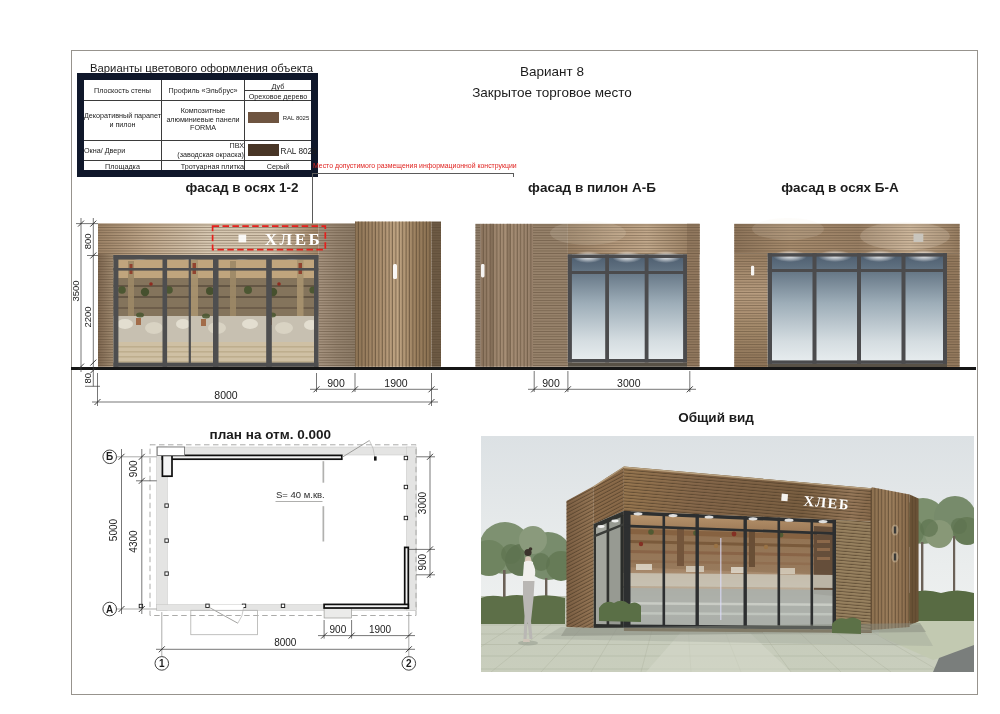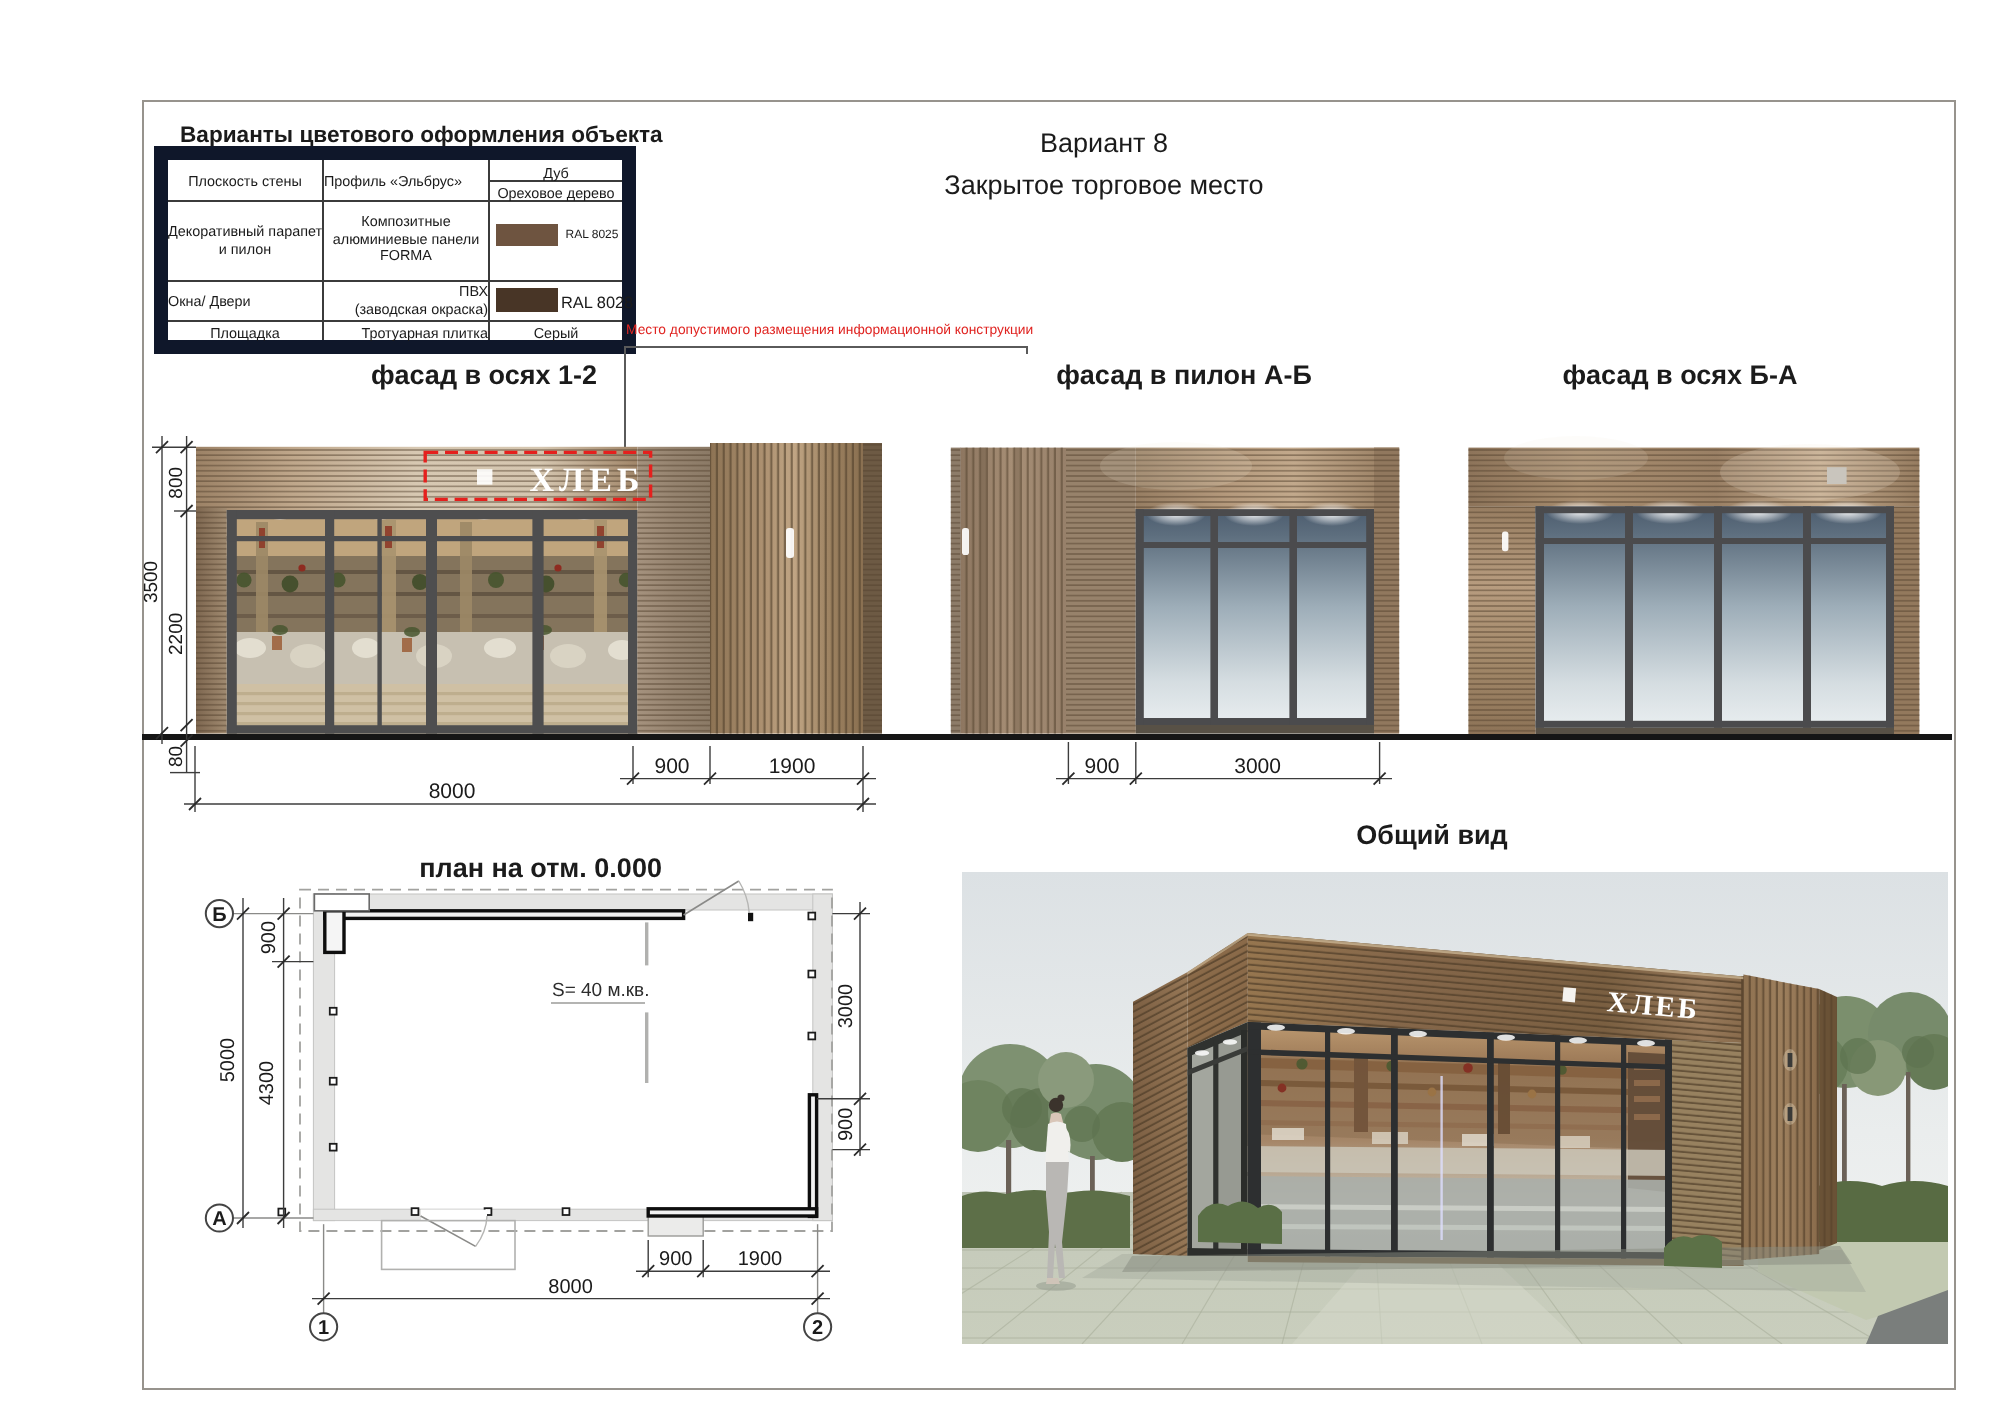--- a/index.html
+++ b/index.html
@@ -5,36 +5,36 @@
 html,body{margin:0;padding:0;}
 body{width:1000px;height:714px;position:relative;background:#ffffff;font-family:"Liberation Sans",sans-serif;overflow:hidden;}
 .abs{position:absolute;}
 .t{position:absolute;color:#1b1b1b;white-space:nowrap;}
 </style>
 </head>
 <body>
 
 <div class="abs" style="left:71px;top:50px;width:905px;height:643px;border:1px solid #97938d;"></div>
 
-<div class="t" style="left:90px;top:61.5px;font-size:11.3px;font-weight:bold;">Варианты цветового оформления объекта</div>
+<div class="t" style="left:90px;top:61.5px;font-size:11.3px;">Варианты цветового оформления объекта</div>
 
 <div class="abs" id="mtable" style="left:77px;top:73px;width:227px;height:90px;border:7px solid #0f172a;font-size:7.2px;color:#1b1b1b;">
 
   <div class="abs" style="left:77px;top:0;width:1px;height:90px;background:#3b3b3b;"></div>
 
   <div class="abs" style="left:160px;top:0;width:1px;height:90px;background:#3b3b3b;"></div>
 
   <div class="abs" style="left:0;top:19.5px;width:227px;height:1px;background:#3b3b3b;"></div>
   <div class="abs" style="left:0;top:60px;width:227px;height:1px;background:#3b3b3b;"></div>
   <div class="abs" style="left:0;top:80px;width:227px;height:1px;background:#3b3b3b;"></div>
   <div class="abs" style="left:160px;top:9.7px;width:67px;height:1px;background:#3b3b3b;"></div>
 
   <div class="abs" style="left:0;top:6px;width:77px;text-align:center;">Плоскость стены</div>
 
-  <div class="abs" style="left:78px;top:6px;width:82px;text-align:left;white-space:nowrap;">Профиль «Эльбрус»</div>
+  <div class="abs" style="left:78px;top:6px;width:82px;text-align:center;white-space:nowrap;">Профиль «Эльбрус»</div>
 
   <div class="abs" style="left:161px;top:1.5px;width:66px;text-align:center;">Дуб</div>
 
   <div class="abs" style="left:161px;top:11.5px;width:66px;text-align:center;white-space:nowrap;">Ореховое дерево</div>
 
   <div class="abs" style="left:-2px;top:32px;width:81px;text-align:center;line-height:8.8px;white-space:nowrap;">Декоративный парапет<br>и пилон</div>
 
   <div class="abs" style="left:78px;top:27px;width:82px;text-align:center;line-height:8.6px;">Композитные<br>алюминиевые панели<br>FORMA</div>
 
   <div class="abs" style="left:163.5px;top:32px;width:31px;height:10.5px;background:#6e5440;"></div>

